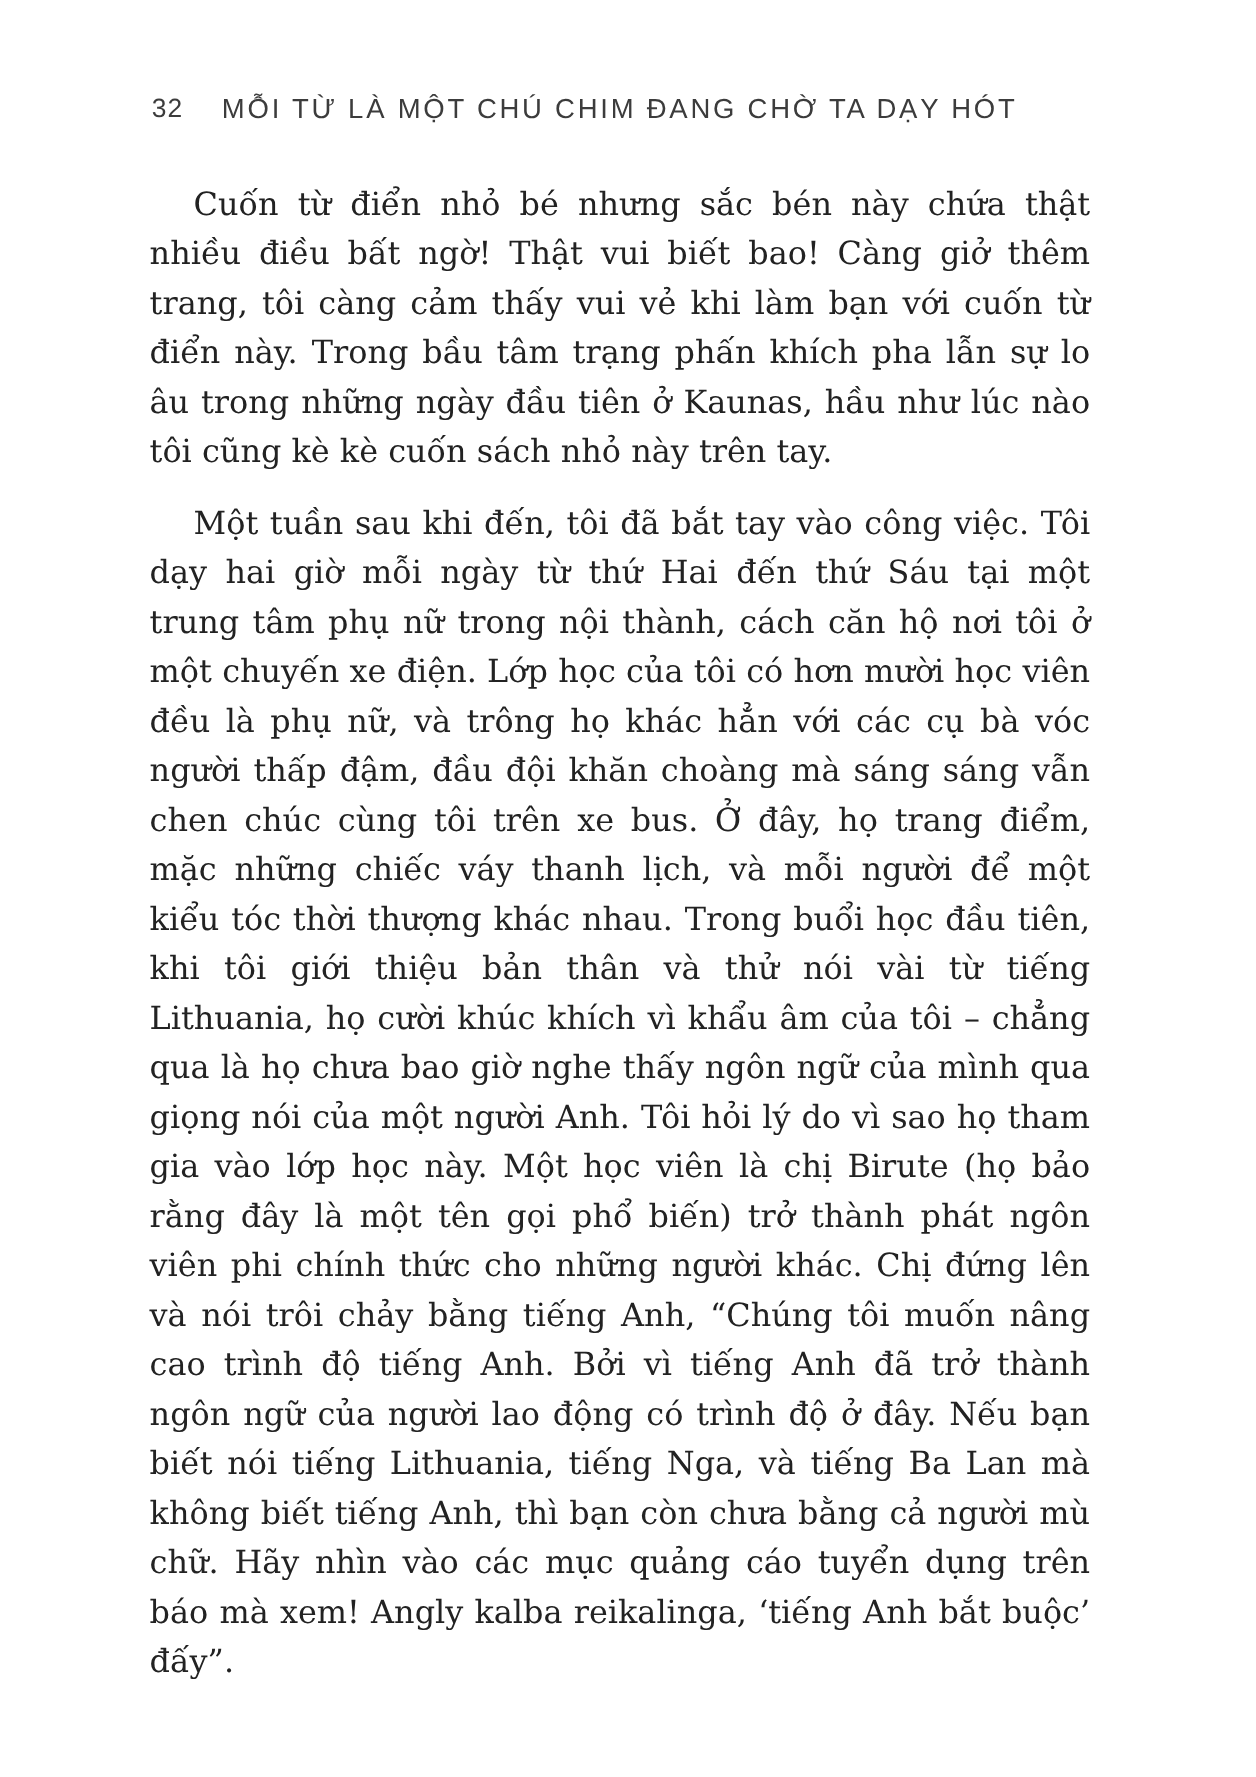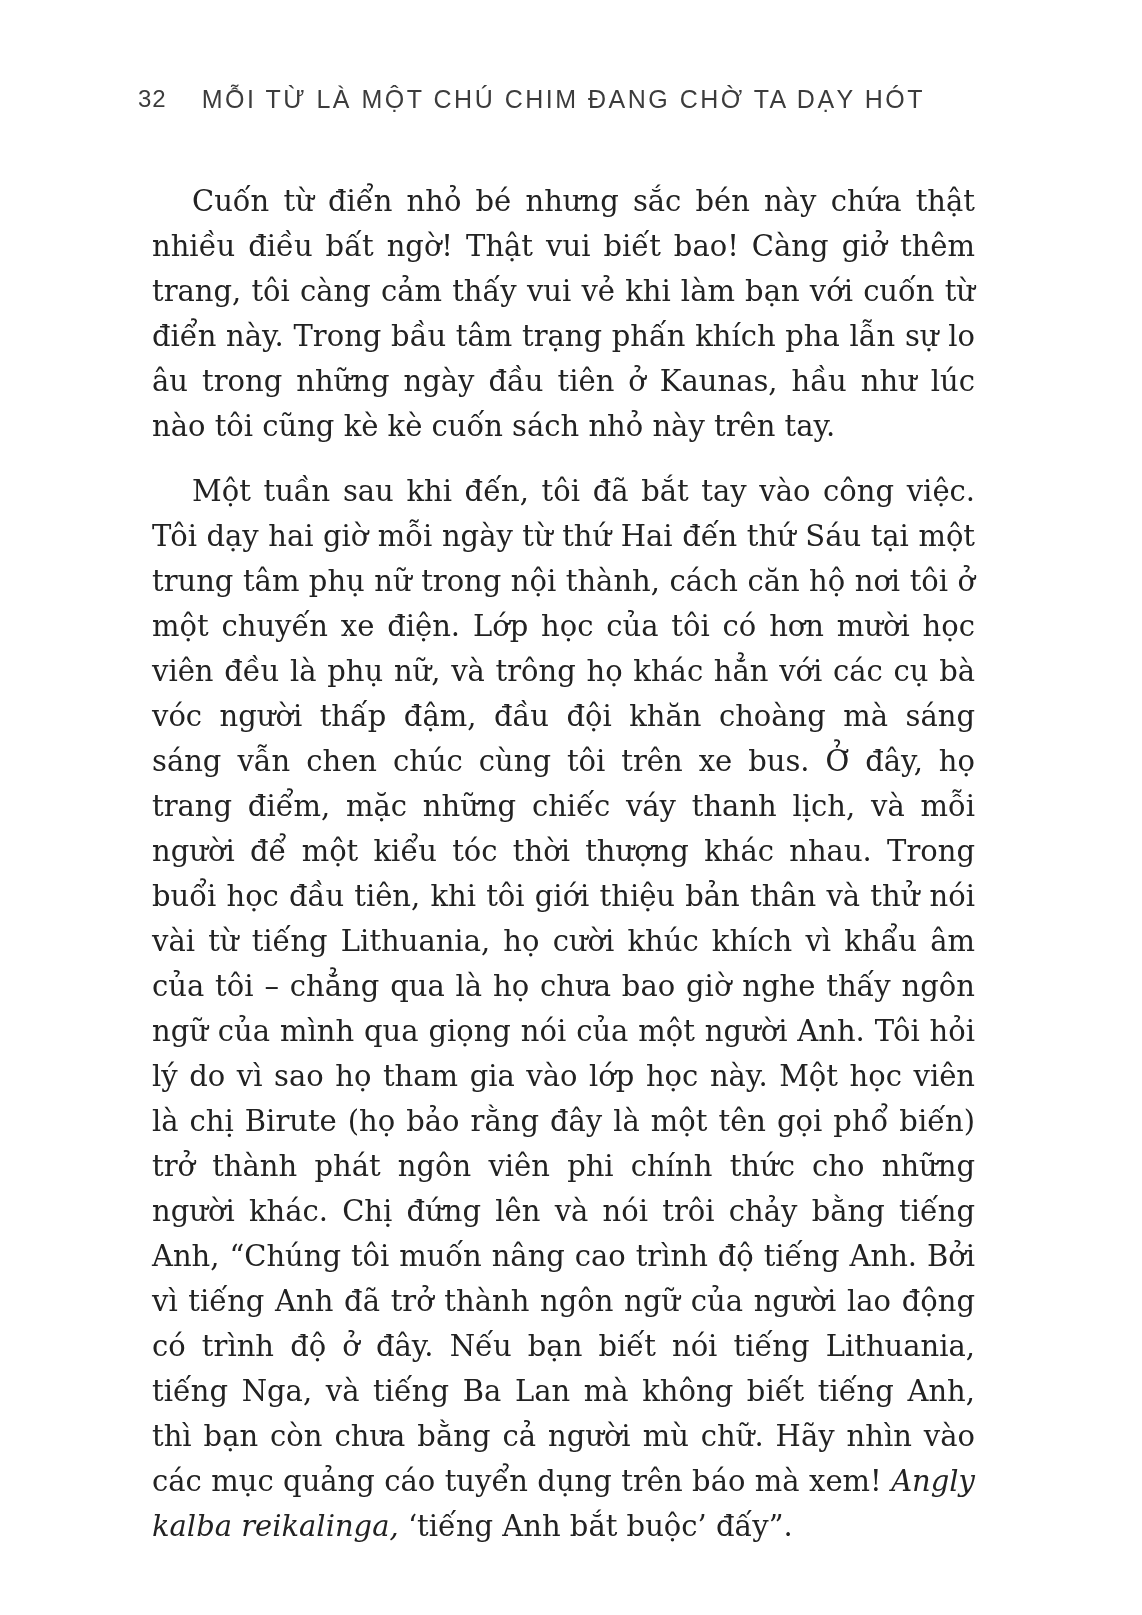--- a/index.html
+++ b/index.html
@@ -49,28 +49,27 @@
     position: absolute;
     top: 163px;
     left: 136px;
     width: 855px;
     color: #222222;
     font-size: 29px;
     line-height: 45px;
     text-align: justify;
   }
   .page-body p {
-    margin: 16px;
+    margin: 0;
     text-indent: 40px;
   }
   .page-body p + p {
     margin-top: 20px;
   }
   .italic {
-    font-style: italic;
   }
 </style>
 </head>
 <body>
 
 <div class="page">
 
   <header class="page-header">
     <span class="page-number">32</span>
     <span class="running-title">MỖI TỪ LÀ MỘT CHÚ CHIM ĐANG CHỜ TA DẠY HÓT</span>

